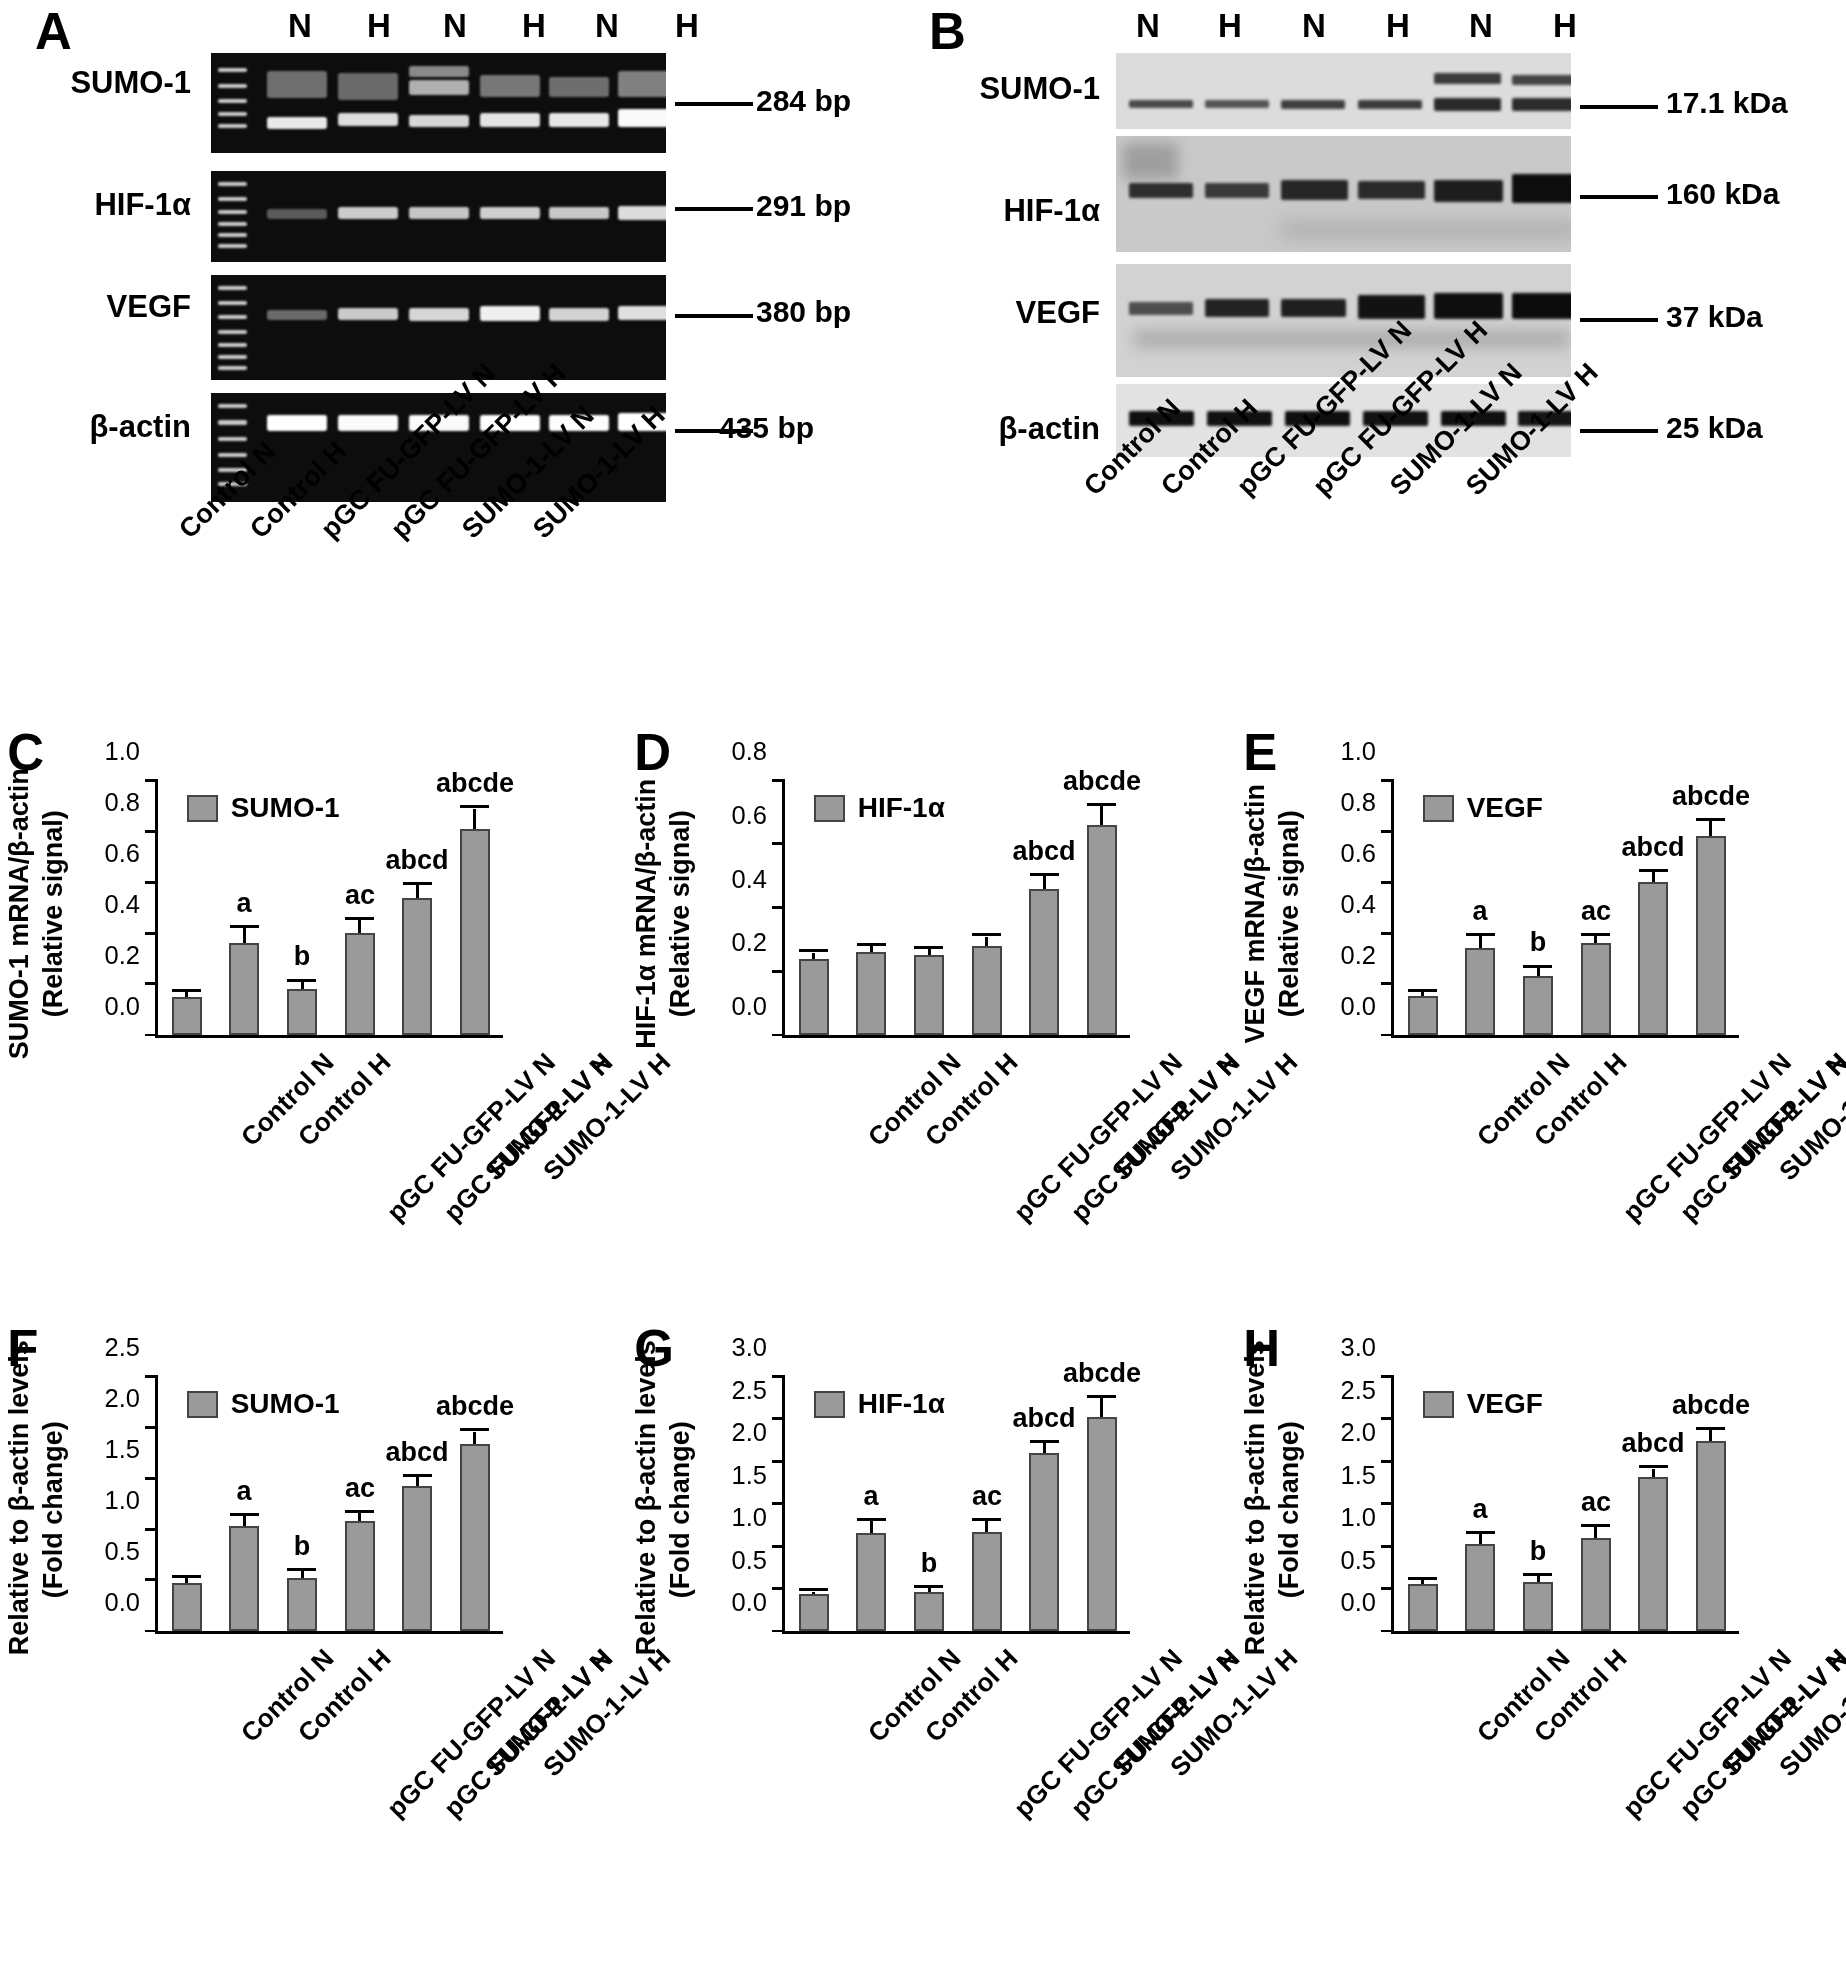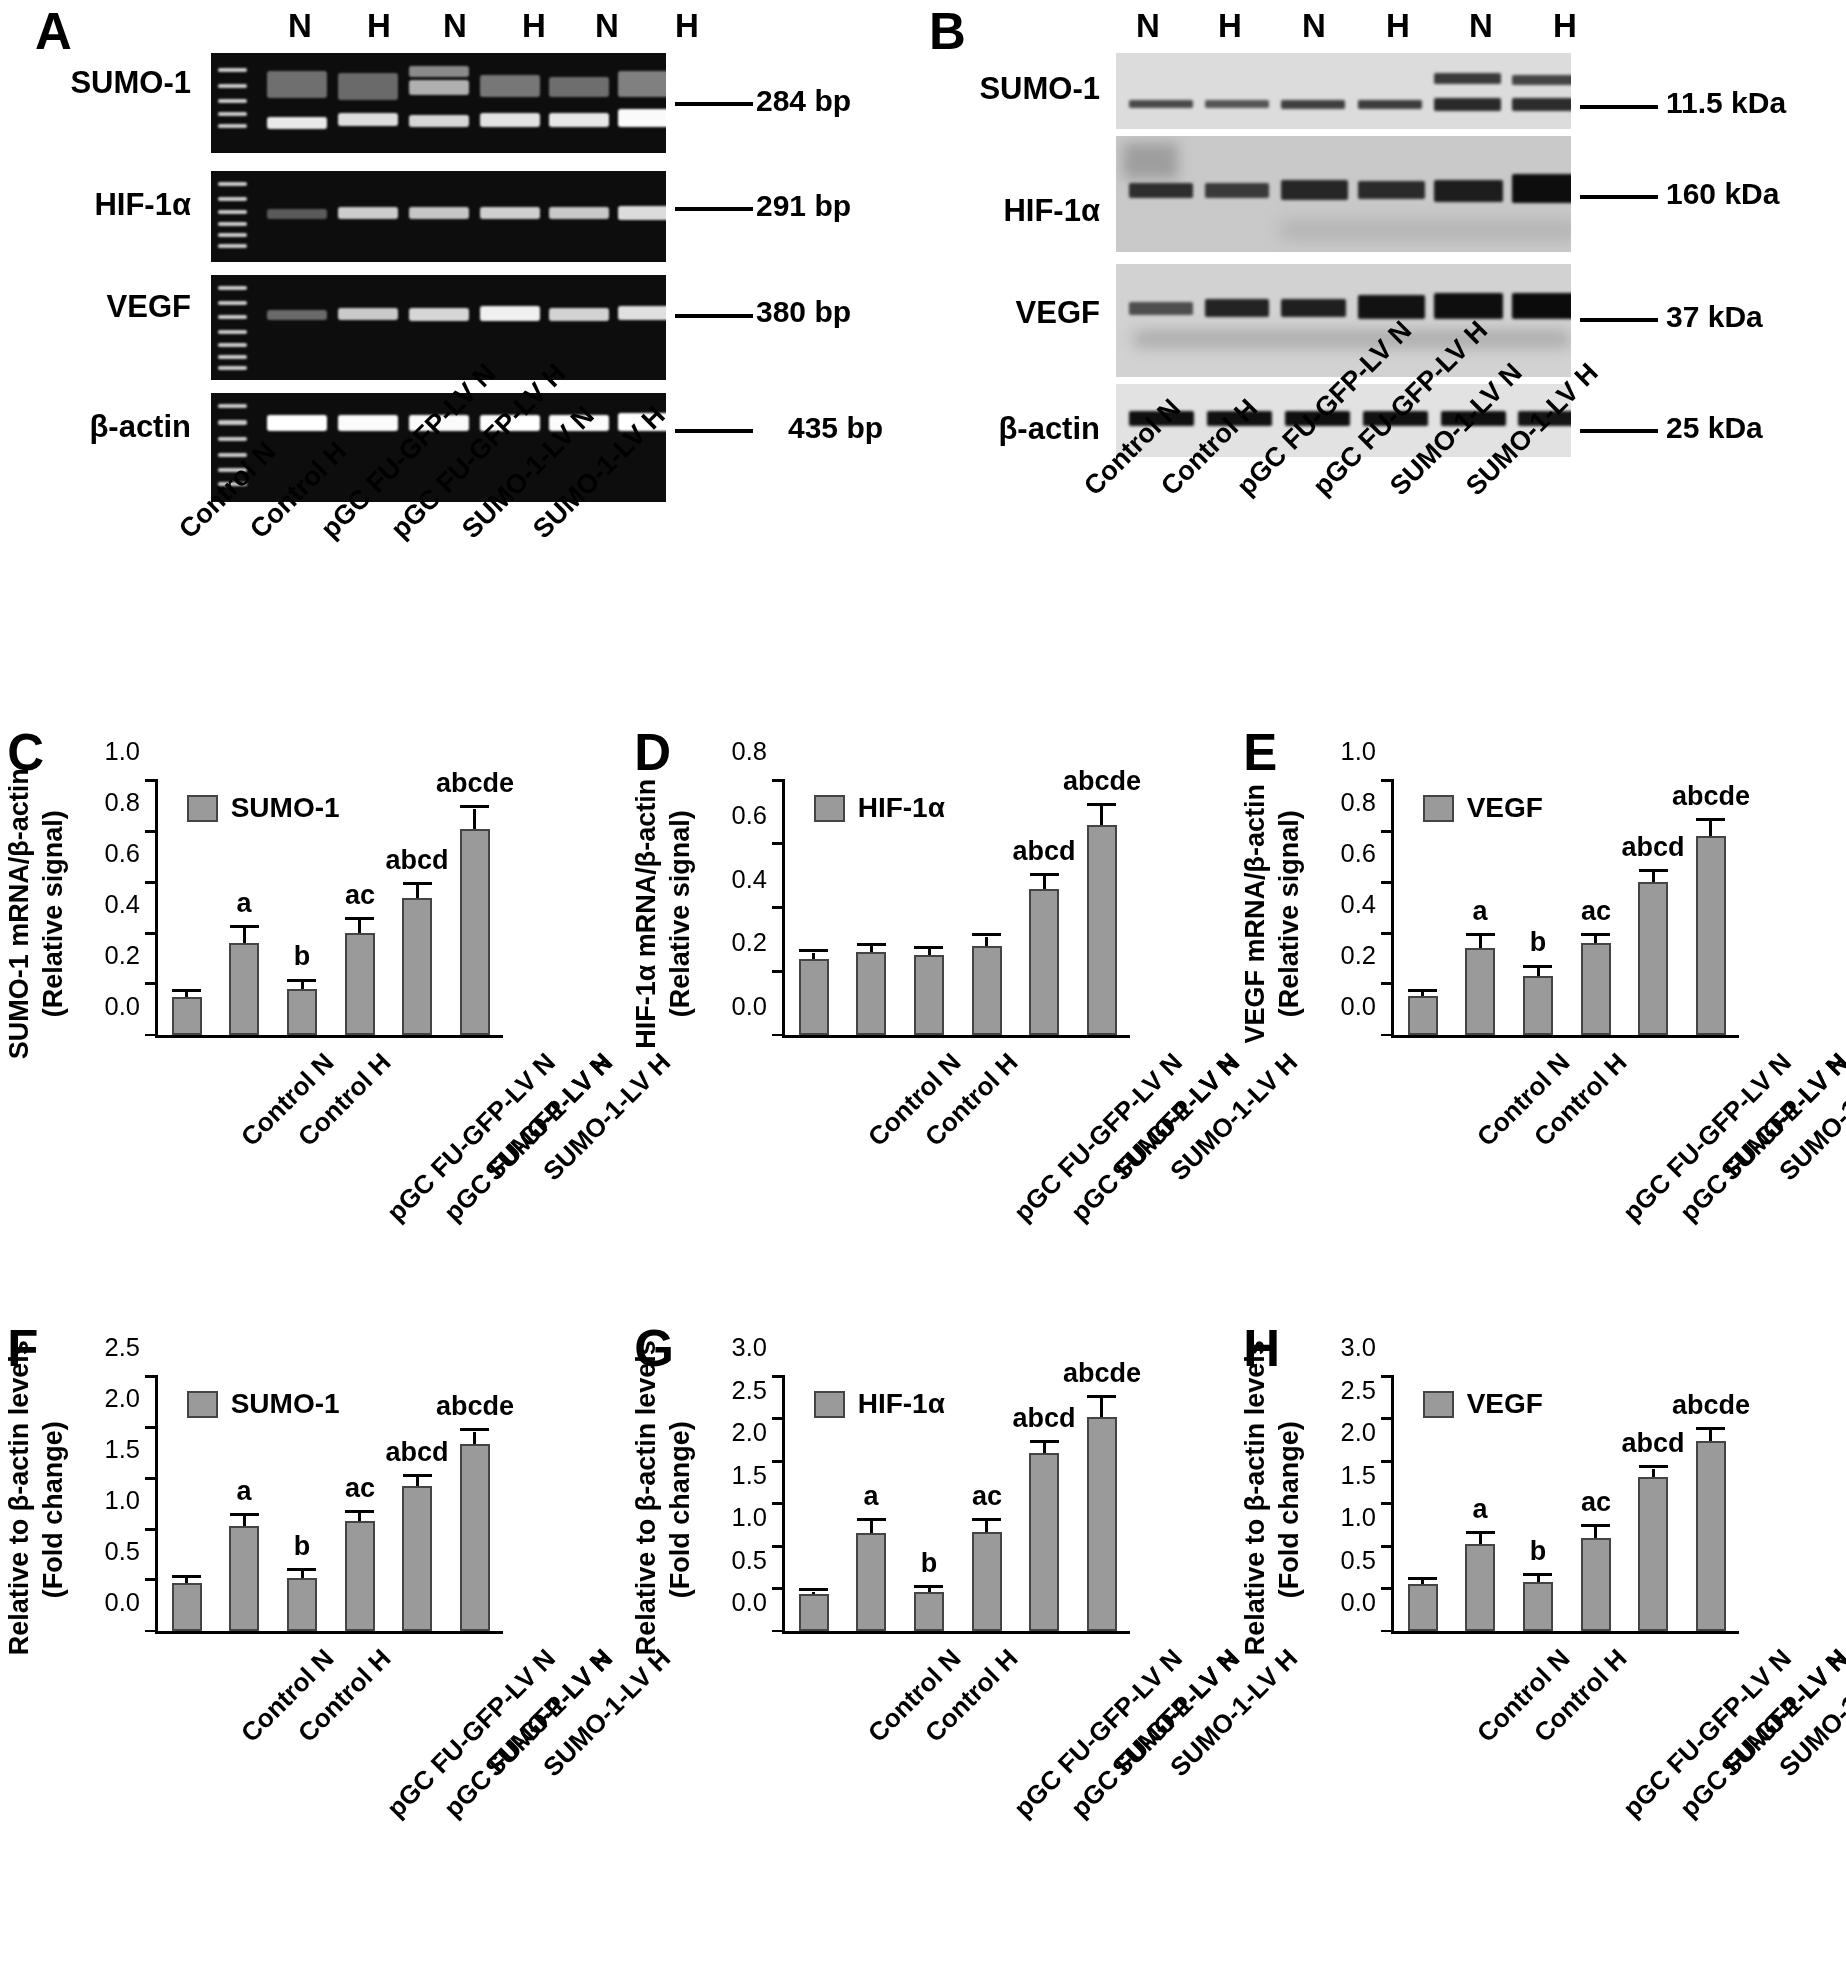--- a/index.html
+++ b/index.html
@@ -280,21 +280,21 @@
         <span style="top:85px;"></span>
     </div>
     <div class="band" style="left:56px; top:22px; width:60px; height:16.4px; background:#ffffff;"></div>
     <div class="band" style="left:127px; top:22px; width:60px; height:16.4px; background:#fbfbfb;"></div>
     <div class="band" style="left:198px; top:22px; width:60px; height:16.4px; background:#fafafa;"></div>
     <div class="band" style="left:269px; top:22px; width:60px; height:16.4px; background:#ffffff;"></div>
     <div class="band" style="left:338px; top:22px; width:60px; height:16.4px; background:#fcfcfc;"></div>
     <div class="band" style="left:407px; top:20px; width:60px; height:18px; background:#ffffff;"></div>
   </div>
   <div class="size-line" style="left:675px; top:429px; width:78px;"></div>
-  <div class="size-text" style="left:788px; top:411px;">435 bp</div>
+  <div class="size-text" style="left:719px; top:411px;">435 bp</div>
 
   <div class="rot-label" style="left:173px; top:523px;">Control N</div>
   <div class="rot-label" style="left:244px; top:523px;">Control H</div>
   <div class="rot-label" style="left:315px; top:523px;">pGC FU-GFP-LV N</div>
   <div class="rot-label" style="left:385px; top:523px;">pGC FU-GFP-LV H</div>
   <div class="rot-label" style="left:456px; top:523px;">SUMO-1-LV N</div>
   <div class="rot-label" style="left:527px; top:523px;">SUMO-1-LV H</div>
 </div>
 
 <div class="panel-letter" style="left:929px; top:5.5px;">B</div>
@@ -312,21 +312,21 @@
     <div class="wblot-band" style="left:12.7px; top:47px; width:64px; height:8.2px; background:#4a4a4a;"></div>
     <div class="wblot-band" style="left:89px; top:47px; width:64px; height:8.2px; background:#555555;"></div>
     <div class="wblot-band" style="left:165px; top:47px; width:64px; height:9px; background:#3f3f3f;"></div>
     <div class="wblot-band" style="left:242px; top:47px; width:64px; height:9px; background:#3c3c3c;"></div>
     <div class="wblot-band" style="left:318px; top:45px; width:67px; height:12.7px; background:#2a2a2a;"></div>
     <div class="wblot-band" style="left:318px; top:20px; width:67px; height:11px; background:#3a3a3a;"></div>
     <div class="wblot-band" style="left:396px; top:45px; width:67px; height:12.7px; background:#2c2c2c;"></div>
     <div class="wblot-band" style="left:396px; top:22px; width:67px; height:10px; background:#444444;"></div>
   </div>
   <div class="size-line" style="left:1580px; top:105px; width:78px;"></div>
-  <div class="size-text" style="left:1666px; top:86px;">11.5 kDa</div>
+  <div class="size-text" style="left:1666px; top:86px;">17.1 kDa</div>
 
   <div class="blot-label" style="left:918px; top:193px; width:182px;">HIF-1α</div>
   <div class="blot-img" style="left:1116px; top:136px; width:455px; height:116px; background:#c9c9c9;">
     <div class="wblot-band" style="left:7.3px; top:7.3px; width:55px; height:36px; background:#9e9e9e; filter:blur(6.4px);"></div>
     <div class="wblot-band" style="left:12.7px; top:47px; width:64px; height:14.5px; background:#2e2e2e;"></div>
     <div class="wblot-band" style="left:89px; top:47px; width:64px; height:14.5px; background:#3a3a3a;"></div>
     <div class="wblot-band" style="left:165px; top:44px; width:67px; height:20px; background:#262626;"></div>
     <div class="wblot-band" style="left:242px; top:45px; width:67px; height:18px; background:#2a2a2a;"></div>
     <div class="wblot-band" style="left:318px; top:44px; width:69px; height:22px; background:#1d1d1d;"></div>
     <div class="wblot-band" style="left:396px; top:38px; width:71px; height:29px; background:#0d0d0d;"></div>

